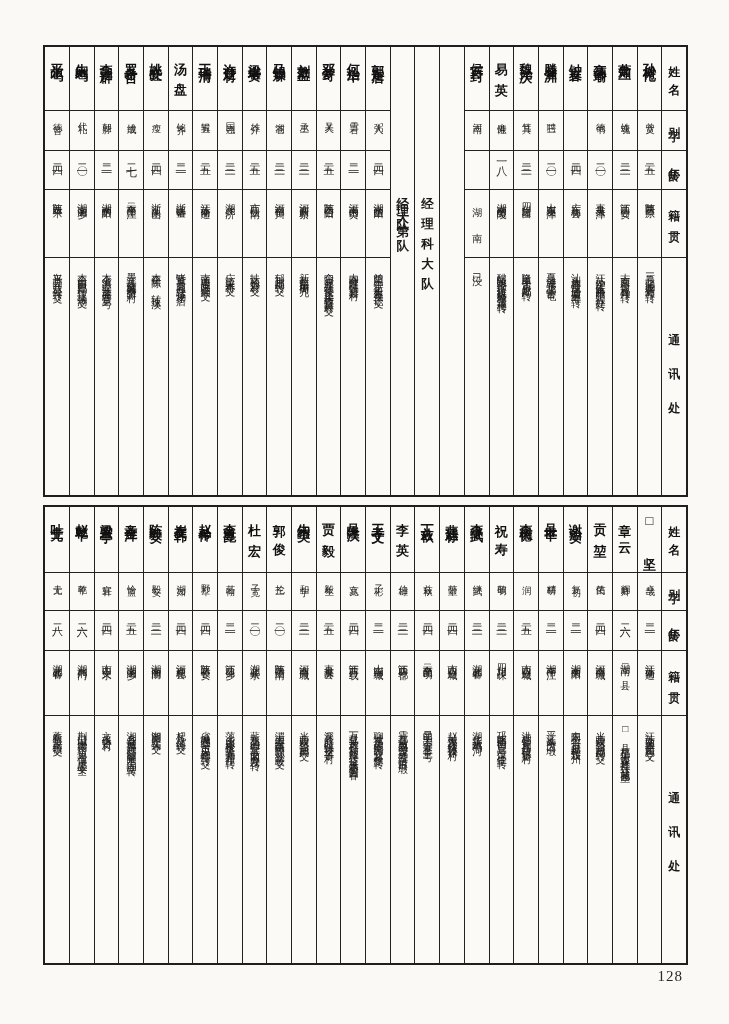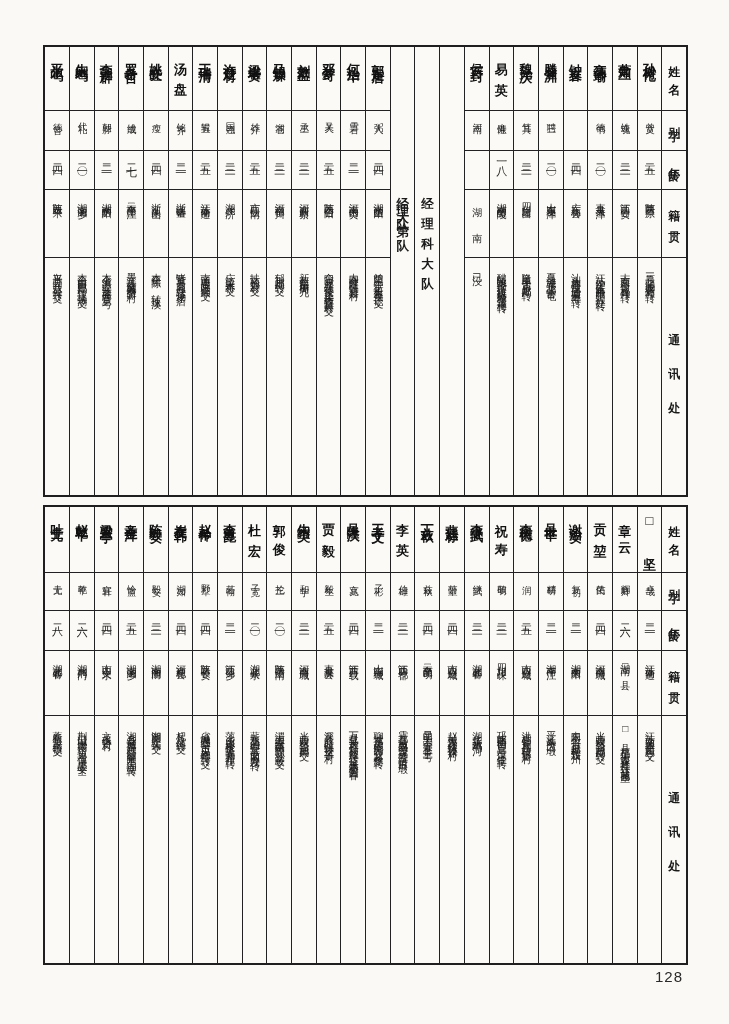--- a/index.html
+++ b/index.html
@@ -54,21 +54,21 @@
   .hdr.c-origin{padding-top:10px;} .hdr.c-origin .v{letter-spacing:22px;}
   .hdr.c-addr{padding-top:65px;} .hdr.c-addr .v{letter-spacing:34px;}
   
   .tallcell{flex:1;display:flex;justify-content:center;align-items:flex-start;box-sizing:border-box;}
   .section-col .tallcell{padding-top:140px;}
   .section-col .v{font-size:12.5px;font-weight:bold;}
   .sec-short .v{letter-spacing:20px;}
   .sec-long .v{letter-spacing:7px;}
   .pagenum{
     position:absolute;right:46px;top:968px;
-    font-family:Liberation Sans, sans-serif;
+    font-family:Liberation Serif, serif;
     font-size:15px;color:#2a2a2a;letter-spacing:1px;
   }
 </style>
 </head>
 <body>
 
 <div class="sheet">
   <div class="table t-top">
       <div class="col header-col">
         <div class="cell c-name hdr">

